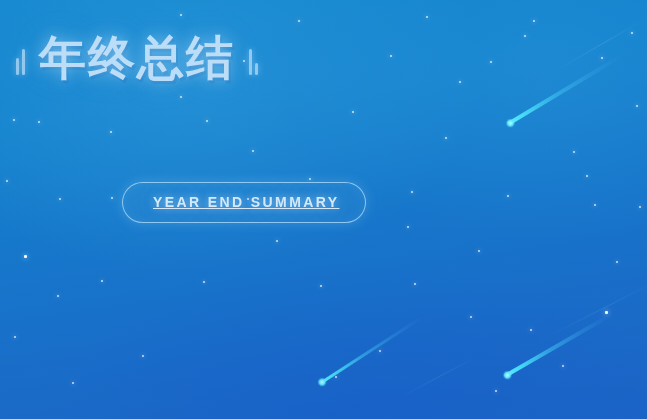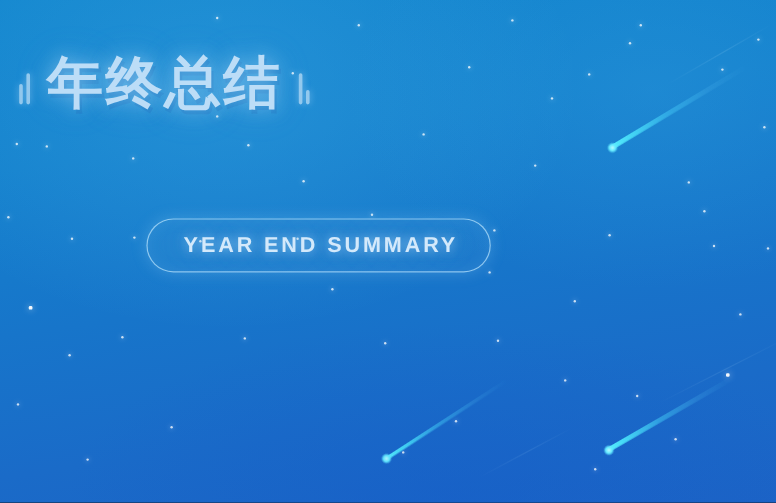--- a/index.html
+++ b/index.html
@@ -82,21 +82,21 @@
     margin-top: -4.5px;
     border-radius: 50%;
     background: radial-gradient(circle, #bdfaff 0%, #62e9ff 40%, rgba(80,220,250,0) 72%);
     filter: blur(0.5px);
   }
 
   
   .title-row {
     position: absolute;
     left: 16px;
-    top: 46px;
+    top: 34px;
     display: flex;
     align-items: center;
     gap: 8px;
   }
   .title-text {
     font-size: 47px;
     line-height: 1;
     font-weight: 700;
     letter-spacing: 2px;
     color: #bcddf7;
@@ -132,27 +132,28 @@
     left: 122px;
     top: 182px;
     padding: 12px 26px 13px 30px;
     border: 1px solid rgba(176,222,250,0.78);
     border-radius: 40px;
     box-shadow: 0 0 12px rgba(150,210,248,0.28),
                 inset 0 0 12px rgba(150,210,248,0.10);
     background: rgba(255,255,255,0.03);
   }
   .eng-pill .eng-text {
-    font-size: 18px;
+    font-size: 14px;
     line-height: 1;
     font-weight: 700;
     letter-spacing: 2.4px;
     color: #d3e9fb;
     text-shadow: 0 0 9px rgba(190,228,252,0.65), 0 0 20px rgba(160,210,245,0.35);
     white-space: nowrap;
+    text-decoration: underline;
   }
 
   
   .company-badge {
     position: absolute;
     left: 107px;
     top: 285px;
     padding: 8px 20px 9px 20px;
     border-radius: 20px;
     background: linear-gradient(180deg, #d2e9fb 0%, #c3e0f8 100%);

